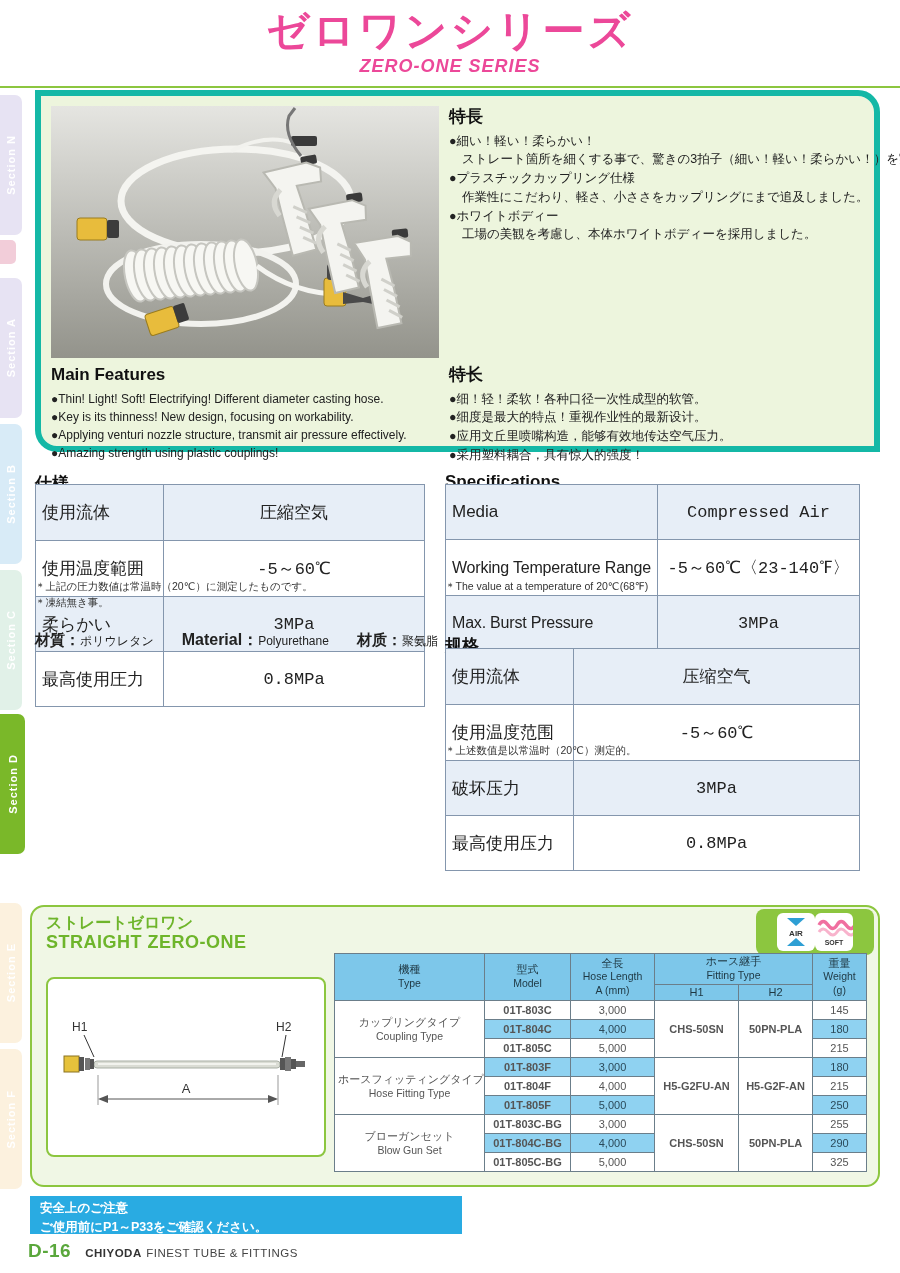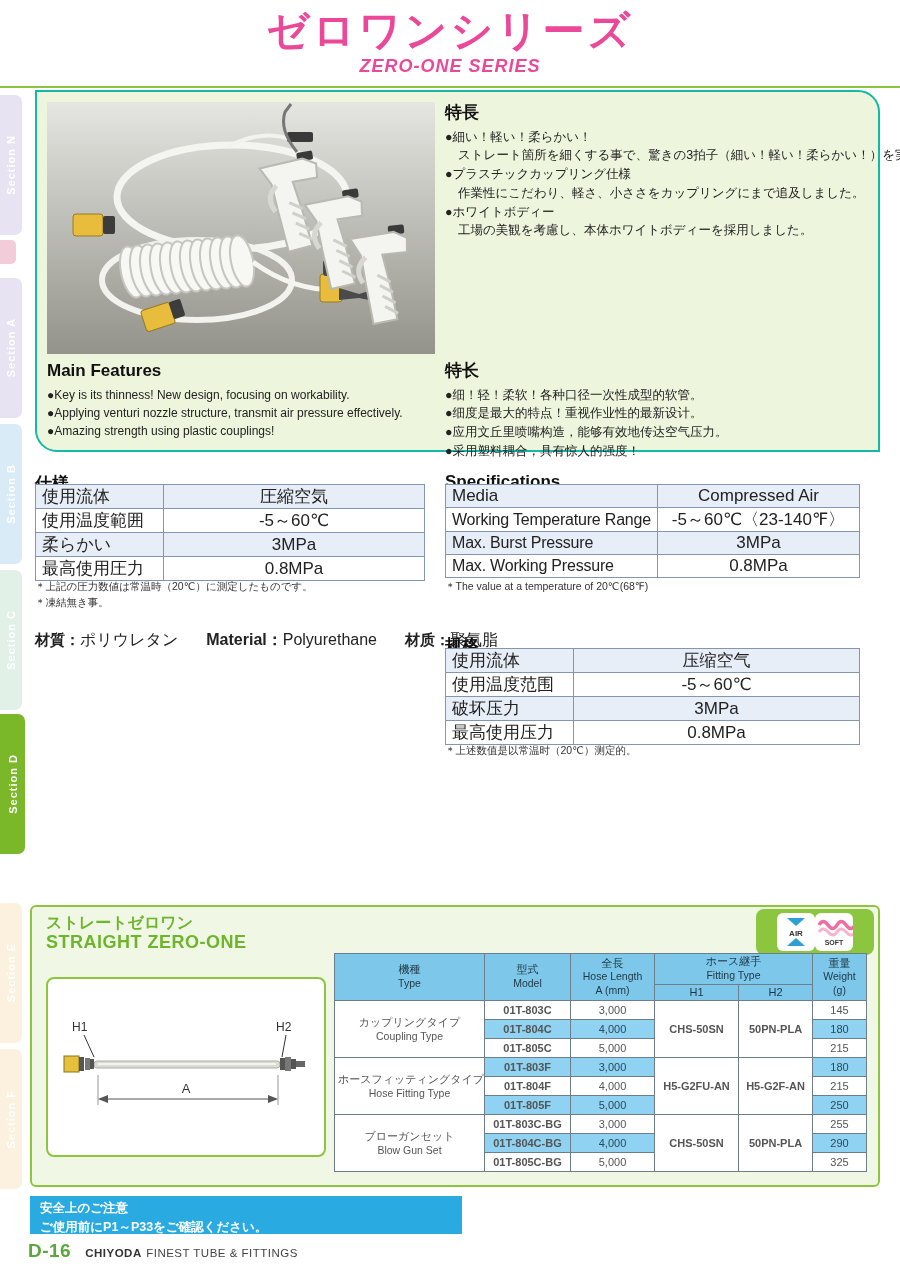--- a/index.html
+++ b/index.html
@@ -16,50 +16,50 @@
                background:#f2cdd9;border-radius:0 5px 5px 0;}
 
   
   .page-title{position:absolute;top:8px;left:0;right:0;text-align:center;color:#ec4899;}
   .page-title .jp{font-size:42px;font-weight:bold;letter-spacing:3px;line-height:1.1;}
   .page-title .en{font-size:18px;font-weight:bold;font-style:italic;letter-spacing:1px;margin-top:2px;}
   .title-rule{position:absolute;top:86px;left:0;width:900px;height:2px;background:#8cc63f;}
 
   
   .feature-box{position:absolute;left:35px;top:90px;width:845px;height:362px;
-               background:#edf5dd;border:2px solid #14b8a6;border-radius:0 22px 0 22px;box-sizing:border-box;}
+               background:#edf5dd;border:6px solid #14b8a6;border-radius:0 22px 0 22px;box-sizing:border-box;}
   .photo{position:absolute;left:10px;top:10px;width:388px;height:252px;}
   .feat-block{position:absolute;font-size:12.5px;line-height:1.5;color:#222;}
   .feat-head{font-size:17px;font-weight:bold;margin-bottom:2px;color:#111;}
   .feat-title{white-space:nowrap;}
   .feat-desc{padding-left:13px;white-space:nowrap;}
   .feat-line{white-space:nowrap;}
   .fb-jp{left:408px;top:8px;width:430px;}
   .fb-en{left:10px;top:266px;width:400px;font-size:12px;}
   .fb-cn{left:408px;top:266px;width:420px;}
 
   
   .sec-heading{position:absolute;font-size:17px;font-weight:bold;color:#111;}
   .spec-table{position:absolute;border-collapse:collapse;background:#fff;}
   .spec-table th,.spec-table td{border:1px solid #8496ad;height:22px;font-size:17px;}
   .spec-table th{font-weight:normal;text-align:left;padding:0 6px;white-space:nowrap;}
   .spec-table th.condensed{font-size:16px;letter-spacing:-0.2px;}
-  .spec-table td{text-align:center;padding:0 4px;}
+  .spec-table td{text-align:center;padding:16px 4px;font-family:Liberation Mono, monospace;}
   .spec-table tr.alt{background:#e7eef7;}
   .notes{position:absolute;font-size:10.5px;color:#333;line-height:1.55;}
 
   
   .material{position:absolute;left:35px;top:630px;font-size:12px;white-space:nowrap;}
   .mat-label{font-weight:bold;font-size:15px;}
   .mat-label.en{font-size:16px;}
-  .mat-value{margin-right:28px;font-size:16px;}
+  .mat-value{margin-right:28px;font-size:12px;}
 
   
   .straight-box{position:absolute;left:30px;top:905px;width:850px;height:282px;
-                background:#f0f7e5;border:2px solid #8cc63f;border-radius:6px;box-sizing:border-box;}
+                background:#f0f7e5;border:2px solid #8cc63f;border-radius:14px;box-sizing:border-box;}
   .straight-title{position:absolute;left:14px;top:6px;color:#6eb52b;font-weight:bold;line-height:1.2;}
   .straight-title .jp{font-size:16px;}
   .straight-title .en{font-size:18px;letter-spacing:0.5px;}
   .badge-tab{position:absolute;top:2px;right:4px;width:118px;height:46px;background:#8cc63f;
              border-radius:8px;display:flex;align-items:center;justify-content:center;gap:0;}
   .badge{width:38px;height:38px;background:#fff;border-radius:6px;}
   .diagram-box{position:absolute;left:14px;top:70px;width:280px;height:180px;background:#fff;
                border:2px solid #8cc63f;border-radius:8px;box-sizing:border-box;}
 
   
@@ -190,20 +190,21 @@
         <div>
           <div class="feat-title">●ホワイトボディー</div>
           <div class="feat-desc">工場の美観を考慮し、本体ホワイトボディーを採用しました。</div>
         </div>
       </div>
   </div>
 
   <div class="feat-block fb-en">
     <div class="feat-head">Main Features</div>
     <div>
+        <div class="feat-line">●Thin! Light! Soft! Electrifying! Different diameter casting hose.</div>
         <div class="feat-line">●Key is its thinness! New design, focusing on workability.</div>
         <div class="feat-line">●Applying venturi nozzle structure, transmit air pressure effectively.</div>
         <div class="feat-line">●Amazing strength using plastic couplings!</div>
       </div>
   </div>
 
   <div class="feat-block fb-cn">
     <div class="feat-head">特长</div>
     <div>
         <div class="feat-line">●细！轻！柔软！各种口径一次性成型的软管。</div>

